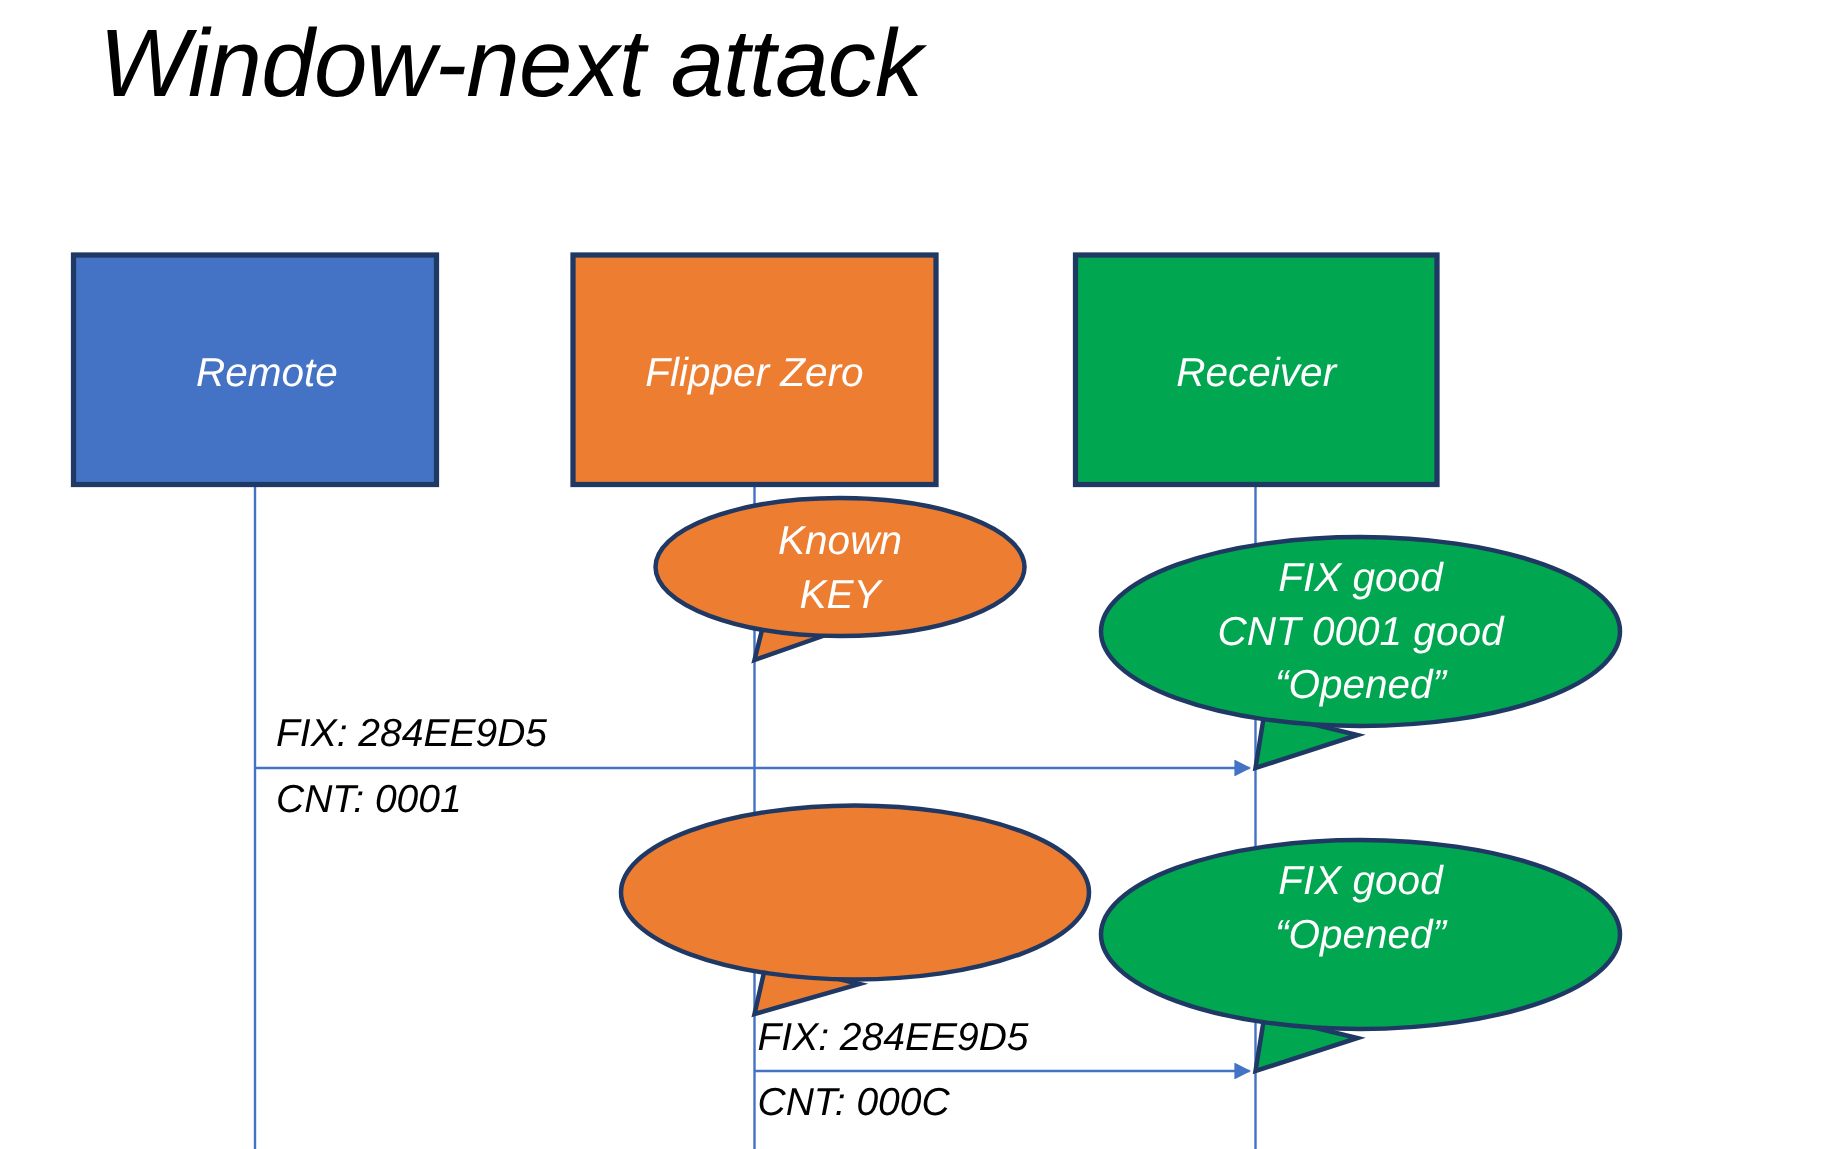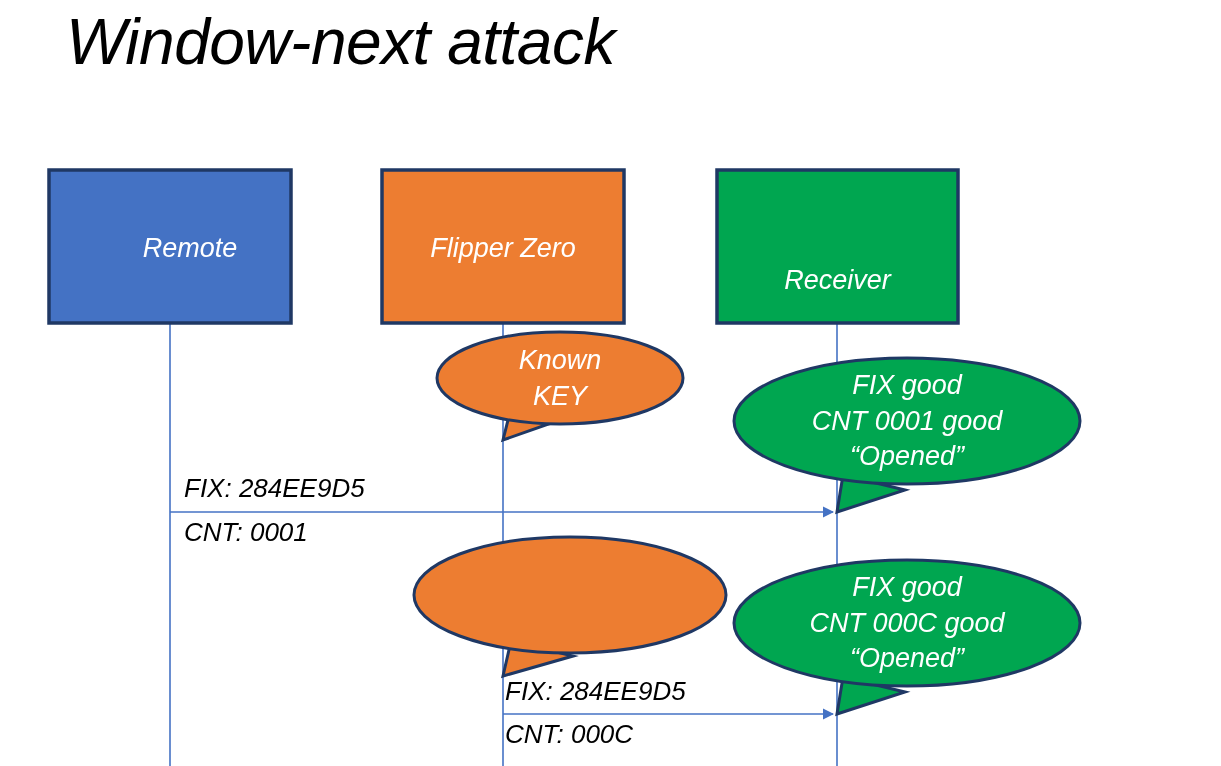--- a/index.html
+++ b/index.html
@@ -113,39 +113,38 @@
     <g>
       <path d="M 837 714
                L 843 677
                L 905 692
                Z" fill="#00A650" stroke="#1F3864" stroke-width="3"></path>
       <ellipse cx="907" cy="623" rx="173" ry="63" fill="#00A650" stroke="#1F3864" stroke-width="3"></ellipse>
     </g>
 
   </svg>
 
-  <div class="lane-label" style="left:49px; top:232px; width:242px;padding-left:20px;">Remote</div>
+  <div class="lane-label" style="left:37px; top:232px; width:242px;padding-left:20px;">Remote</div>
   <div class="lane-label" style="left:382px; top:232px; width:242px;">Flipper Zero</div>
-  <div class="lane-label" style="left:717px; top:232px; width:241px;margin-top:32px;">Receiver</div>
+  <div class="lane-label" style="left:717px; top:232px; width:241px;">Receiver</div>
 
   <div class="bubble-text" style="left:437px; top:343px; width:246px;">
     <div>Known</div>
     <div>KEY</div>
   </div>
 
   <div class="bubble-text" style="left:734px; top:368px; width:346px;">
     <div>FIX good</div>
     <div>CNT 0001 good</div>
     <div>“Opened”</div>
   </div>
 
 
   <div class="bubble-text" style="left:734px; top:570px; width:346px;">
     <div>FIX good</div>
-    <div>CNT 000C good</div>
     <div>“Opened”</div>
   </div>
 
   <div class="msg-label" style="left:184px; top:473px;">FIX: 284EE9D5</div>
   <div class="msg-label" style="left:184px; top:517px;">CNT: 0001</div>
 
   <div class="msg-label" style="left:505px; top:676px;">FIX: 284EE9D5</div>
   <div class="msg-label" style="left:505px; top:719px;">CNT: 000C</div>
 
 </div>

